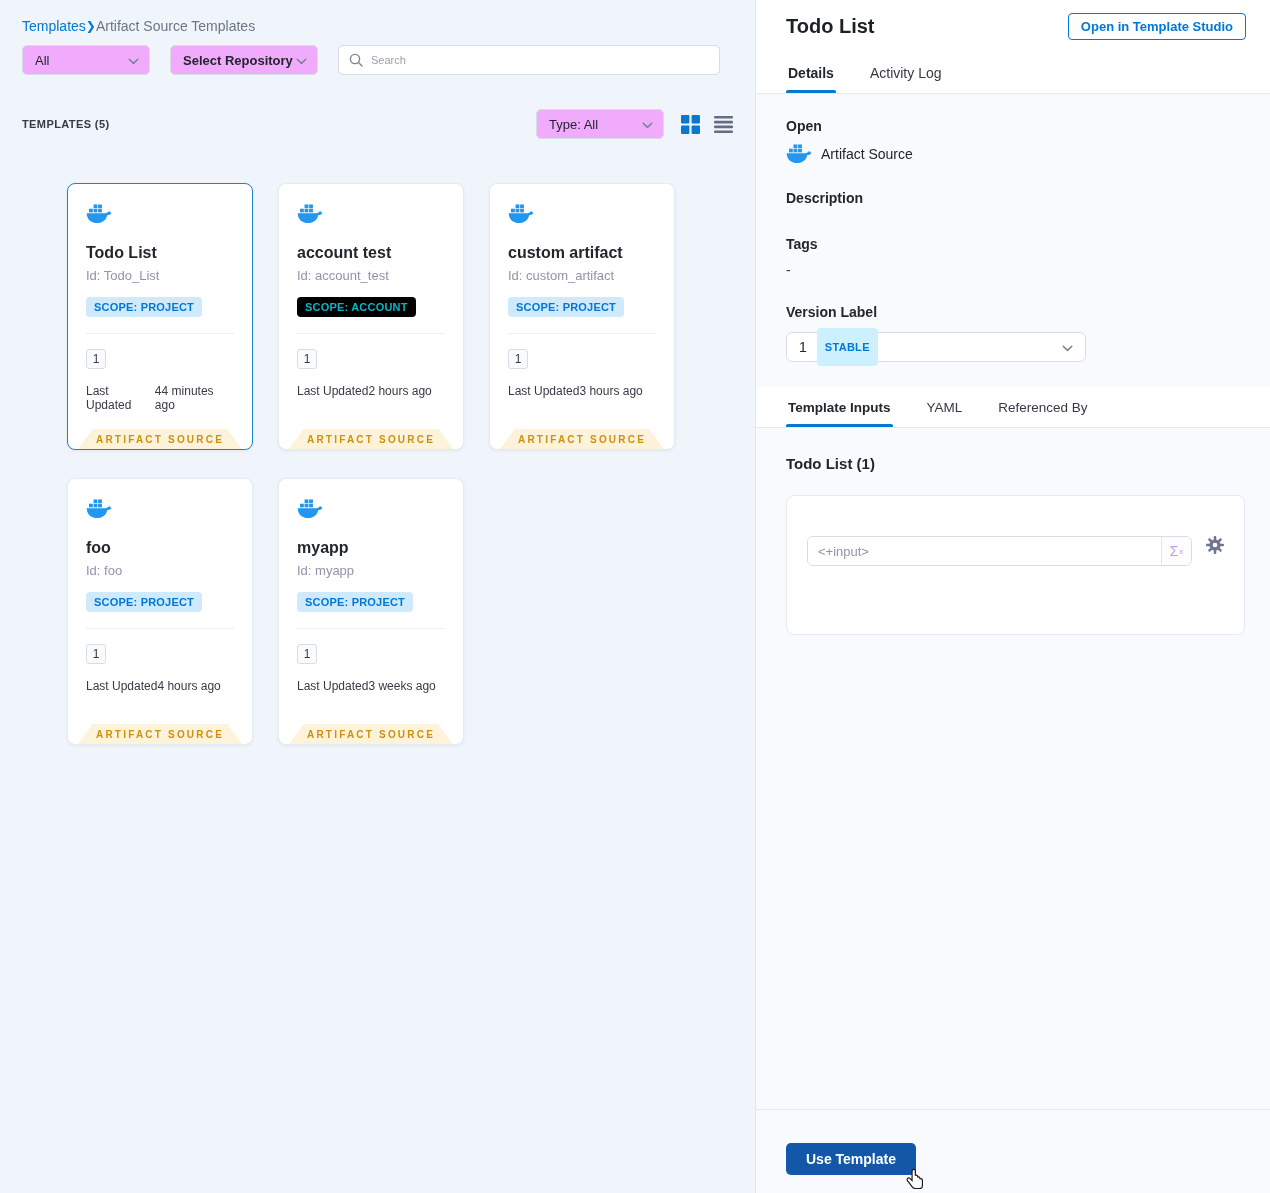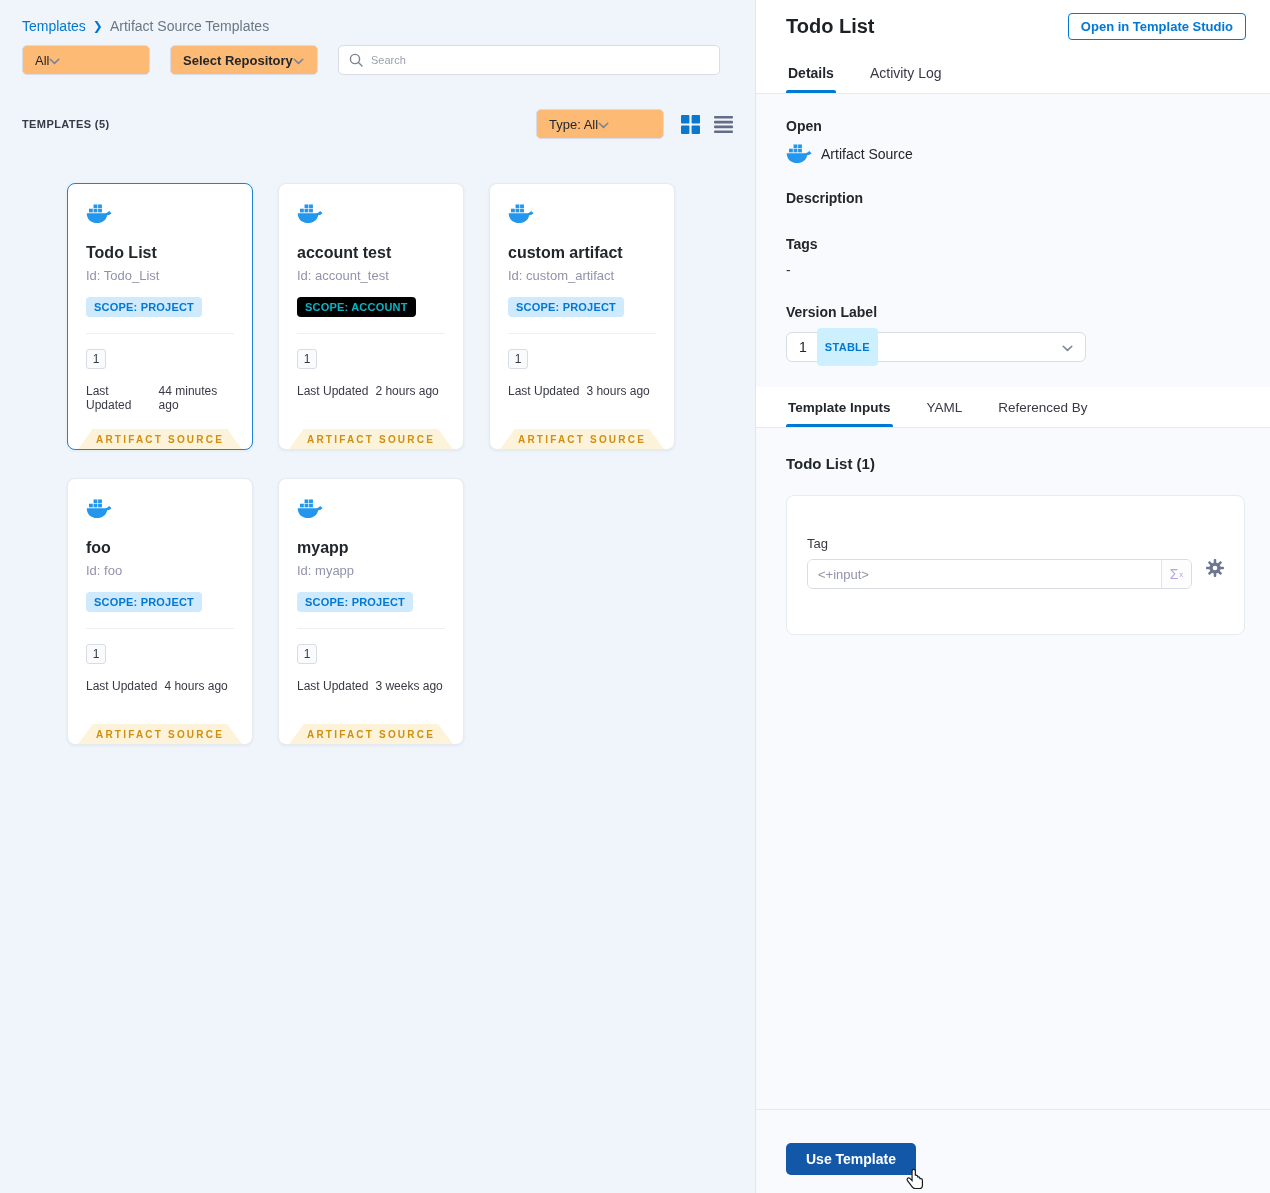--- a/index.html
+++ b/index.html
@@ -1,27 +1,27 @@
 <!DOCTYPE html>
 <html><head>
 <meta charset="utf-8">
 <style>
   * { margin:0; padding:0; box-sizing:border-box; }
   html,body { width:1270px; height:1193px; font-family:"Liberation Sans","DejaVu Sans",sans-serif; background:#ffffff; }
   .app { position:relative; width:1270px; height:1193px; display:flex; overflow:hidden; }
 
   
   .left-panel { width:755px; height:100%; background:#eff5fa; padding:18px 22px 0 22px; position:relative; }
-  .breadcrumb { display:flex; align-items:center; gap:7px; font-size:14px; }
+  .breadcrumb { display:flex; align-items:center; font-size:14px; }
   .crumb-link { color:#0278d5; cursor:pointer; }
   .crumb-sep { color:#0278d5; font-size:12px; font-weight:700; }
   .crumb-current { color:#6b7785; }
 
   .filter-row { display:flex; align-items:center; margin-top:11px; }
-  .select-box { background:#fdba74; border:1px solid #d9dce6; border-radius:5px; height:30px; display:flex; align-items:center; padding:0 10px 0 12px; font-size:13px; color:#22272d; cursor:pointer; }
+  .select-box { background:#f0abfc; border:1px solid #d9dce6; border-radius:5px; height:30px; display:flex; align-items:center; justify-content:space-between; padding:0 10px 0 12px; font-size:13px; color:#22272d; cursor:pointer; }
   .sel-all { width:128px; margin-right:20px; }
   .sel-repo { width:148px; margin-right:20px; font-weight:600; }
   .search-box { flex:1; max-width:382px; background:#fff; border:1px solid #d9dce6; border-radius:5px; height:30px; display:flex; align-items:center; padding:0 10px; gap:8px; }
   .search-box input { border:none; outline:none; font-size:11px; color:#22272d; width:100%; font-family:inherit; background:transparent; }
   .search-box input::placeholder { color:#9aa0ae; }
 
   .list-header { display:flex; align-items:center; margin-top:34px; }
   .templates-count { font-size:11px; font-weight:700; letter-spacing:.4px; color:#383946; }
   .list-header-right { margin-left:auto; display:flex; align-items:center; gap:16px; }
   .sel-type { width:128px; }
@@ -31,21 +31,21 @@
   .cards-grid { display:flex; flex-wrap:wrap; gap:28px 25px; margin:44px 0 0 45px; width:640px; }
   .card { position:relative; width:186px; height:267px; background:#fff; border:1px solid #e7eaf1; border-radius:8px; box-shadow:0 1px 3px rgba(40,60,90,.07); padding:20px 18px 0 18px; cursor:pointer; overflow:hidden; }
   .card.selected { border:1.5px solid #1b84d8; }
   .card-title { font-size:16px; font-weight:600; color:#22272d; margin-top:16px; }
   .card-id { font-size:13px; color:#9293ab; margin-top:6px; }
   .scope-badge { display:inline-block; margin-top:14px; font-size:11px; font-weight:700; letter-spacing:.2px; padding:4px 8px; border-radius:4px; }
   .scope-project { background:#cfe9fd; color:#0278d5; }
   .scope-account { background:#000000; color:#0ab4c3; }
   .card-divider { height:1px; background:#edeff5; margin-top:16px; }
   .version-chip { display:inline-block; margin-top:15px; min-width:20px; height:20px; line-height:18px; text-align:center; border:1px solid #d9dce6; border-radius:3px; font-size:12px; color:#383946; background:#fafbfc; padding:0 4px; }
-  .last-updated { margin-top:15px; font-size:12px; color:#383946; display:flex; gap:7px; }
+  .last-updated { margin-top:15px; font-size:12px; color:#383946; display:flex; }
   .card-ribbon { position:absolute; bottom:0; left:50%; transform:translateX(-50%); width:164px; height:20px; background:#fcf3da; clip-path:polygon(9% 0, 91% 0, 100% 100%, 0 100%); display:flex; align-items:center; justify-content:center; font-size:10px; font-weight:700; letter-spacing:2.2px; color:#d18f0f; }
 
   
   .right-panel { width:515px; height:100%; background:#f8fafd; border-left:1px solid #e2e6ed; display:flex; flex-direction:column; }
   .detail-header { background:#fff; padding:13px 24px 12px 30px; display:flex; align-items:center; }
   .detail-title { font-size:20px; font-weight:700; color:#1c2126; }
   .open-studio-btn { margin-left:auto; background:#fff; border:1px solid #0278d5; color:#0278d5; font-size:13px; font-weight:600; border-radius:4px; padding:5px 12px; cursor:pointer; font-family:inherit; }
 
   .tabbar { background:#fff; display:flex; gap:32px; padding:0 30px; border-bottom:1px solid #e6eaf0; }
   .tab { position:relative; font-size:14px; color:#383946; padding:13px 2px 12px 2px; cursor:pointer; }
@@ -317,21 +317,20 @@
 
     <div class="tabbar tabbar-sub">
       <span class="tab active">Template Inputs</span>
       <span class="tab">YAML</span>
       <span class="tab">Referenced By</span>
     </div>
 
     <div class="inputs-body">
       <div class="inputs-title">Todo List (1)</div>
       <div class="inputs-card">
-        <div class="tag-label">Tag</div>
         <div class="tag-row">
           <div class="tag-input-wrap">
             <input class="tag-input" type="text" placeholder="&lt;+input&gt;" style="">
             <span class="sigma-btn">
                 <span>Σ</span>
                 <sup>x</sup>
               </span>
           </div>
           <span class="gear-wrap">
             <svg width="18" height="18" viewBox="0 0 20 20" fill="#6e7691">

